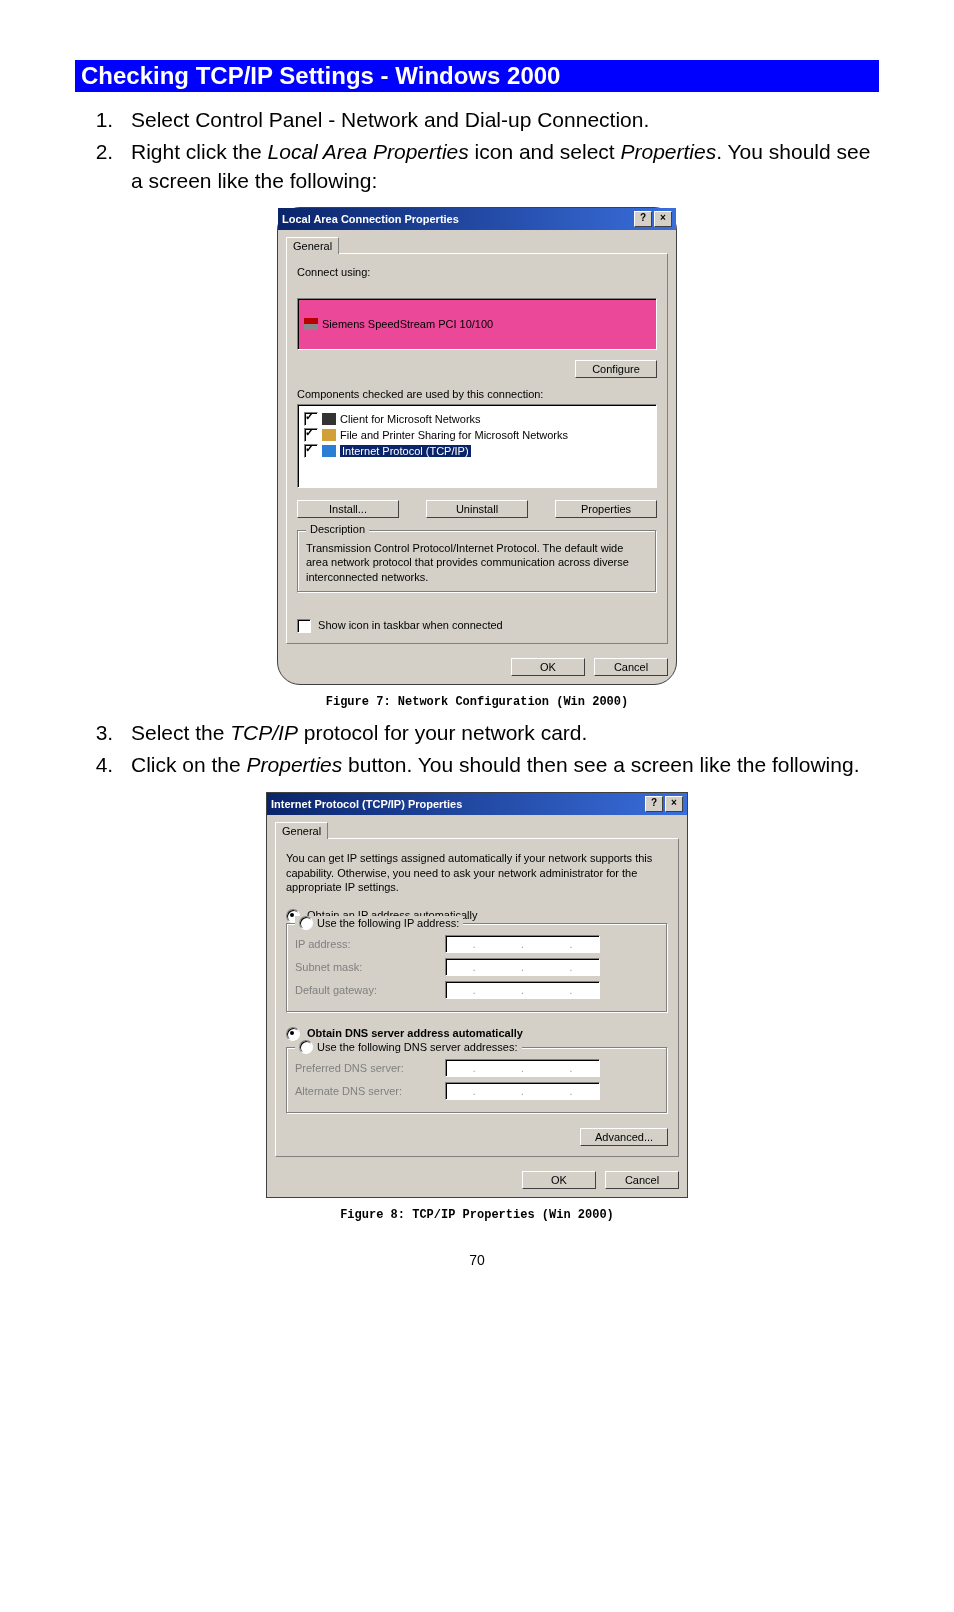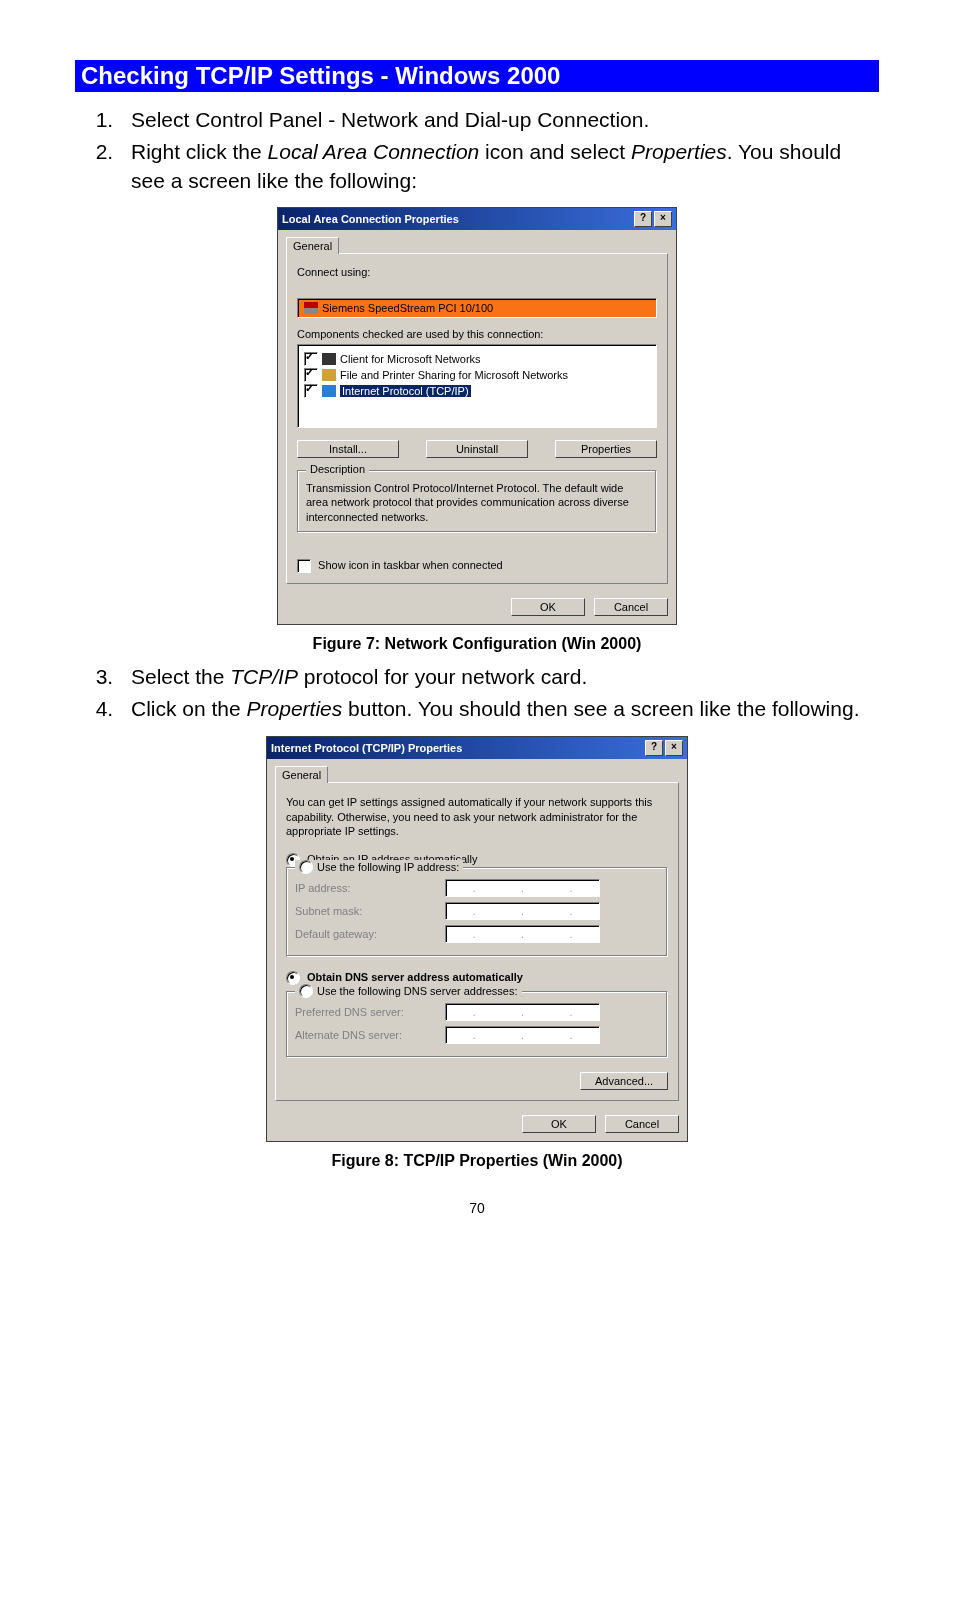--- a/index.html
+++ b/index.html
@@ -28,22 +28,23 @@
     padding-left: 12px;
     margin-bottom: 4px;
   }
   .fig-wrap {
     text-align: center;
     margin: 12px 0 10px;
   }
   .fig-caption {
     text-align: center;
     font-weight: bold;
-    font-size: 16px;
+    font-size: 12px;
     margin: 6px 0 10px;
+    font-family: Liberation Mono, monospace;
   }
   .page-num {
     text-align: center;
     font-size: 14px;
     margin-top: 30px;
   }
   .italic { font-style: italic; }
 
   
   .dialog {
@@ -92,26 +93,26 @@
     top: 1px;
   }
   .tab-body {
     margin: 0 8px 8px 8px;
     border: 1px solid #fff;
     border-right-color: #808080;
     border-bottom-color: #808080;
     padding: 12px 10px 10px;
   }
   .sunken {
-    background: #f97316;
+    background: #ec4899;
     border: 1px solid #808080;
     border-right-color: #fff;
     border-bottom-color: #fff;
     box-shadow: inset 1px 1px 0 #000;
-    padding: 3px 6px;
+    padding: 19px 6px;
   }
   .btn {
     display: inline-block;
     background: #d4d0c8;
     border: 1px solid #fff;
     border-right-color: #404040;
     border-bottom-color: #404040;
     padding: 2px 0;
     text-align: center;
     font-size: 11px;
@@ -225,41 +226,44 @@
   .info-text { font-size: 11px; line-height: 1.35; }
 </style>
 </head>
 <body>
 
 <div class="heading-bar">Checking TCP/IP Settings - Windows 2000</div>
 
 <ol class="main-list">
   <li><span>Select Control Panel - Network and Dial-up Connection.</span></li>
   <li>
-    <span>Right click the </span><span class="italic">Local Area Connection</span><span> icon and select </span><span class="italic">Properties</span><span>. You should see a screen like the following:</span>
+    <span>Right click the </span><span class="italic">Local Area Properties</span><span> icon and select </span><span class="italic">Properties</span><span>. You should see a screen like the following:</span>
   </li>
 </ol>
 
 <div class="fig-wrap">
   
-  <div class="dialog" style="width:398px;">
+  <div class="dialog" style="width:398px;border-radius:23px;">
     <div class="titlebar">
       <span>Local Area Connection Properties</span>
       <span class="sp"></span>
       <span class="tbtn">?</span>
       <span class="tbtn">×</span>
     </div>
     <div class="tab-row">
       <span class="tab">General</span>
     </div>
     <div class="tab-body">
       <div style="margin-bottom:20px;">Connect using:</div>
       <div class="sunken" style="display:flex;align-items:center;">
         <span class="ic ic-adapter"></span>
         <span>Siemens SpeedStream PCI 10/100</span>
+      </div>
+      <div style="text-align:right;margin-top:10px;">
+        <span class="btn" style="width:80px;">Configure</span>
       </div>
       <div style="margin:10px 0 4px;">Components checked are used by this connection:</div>
       <div class="listbox" style="height:70px;">
         <div class="list-item">
           <span class="checkbox checked"></span>
           <span class="ic ic-client"></span>
           <span>Client for Microsoft Networks</span>
         </div>
         <div class="list-item">
           <span class="checkbox checked"></span>

